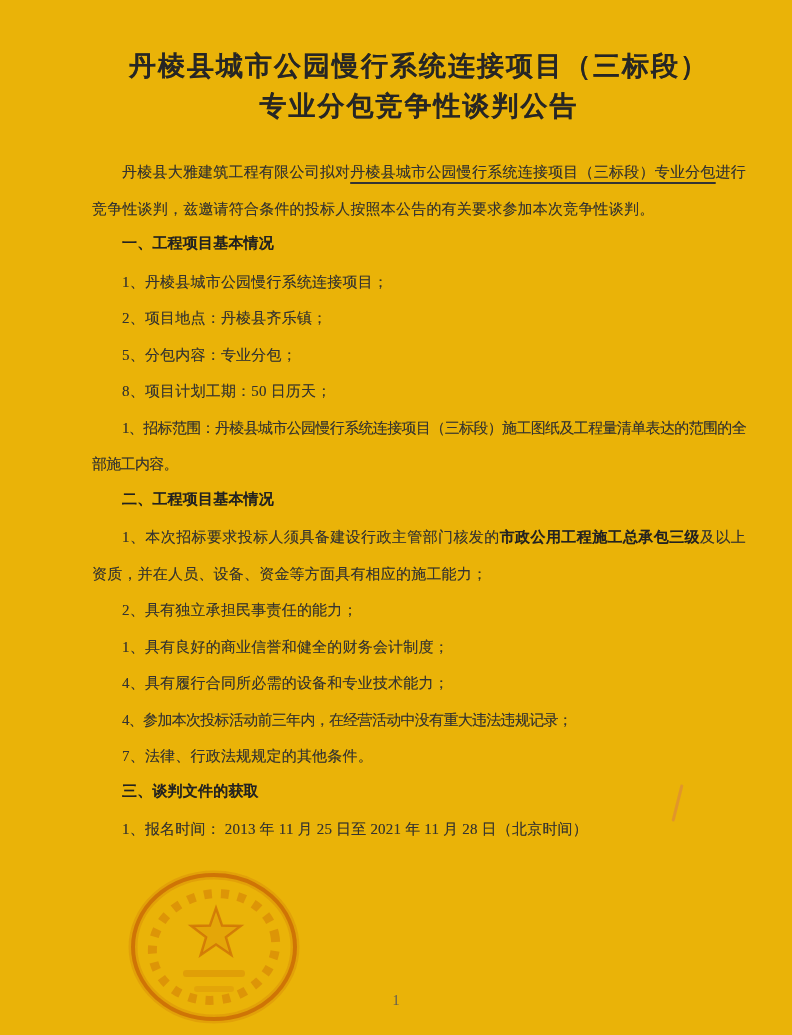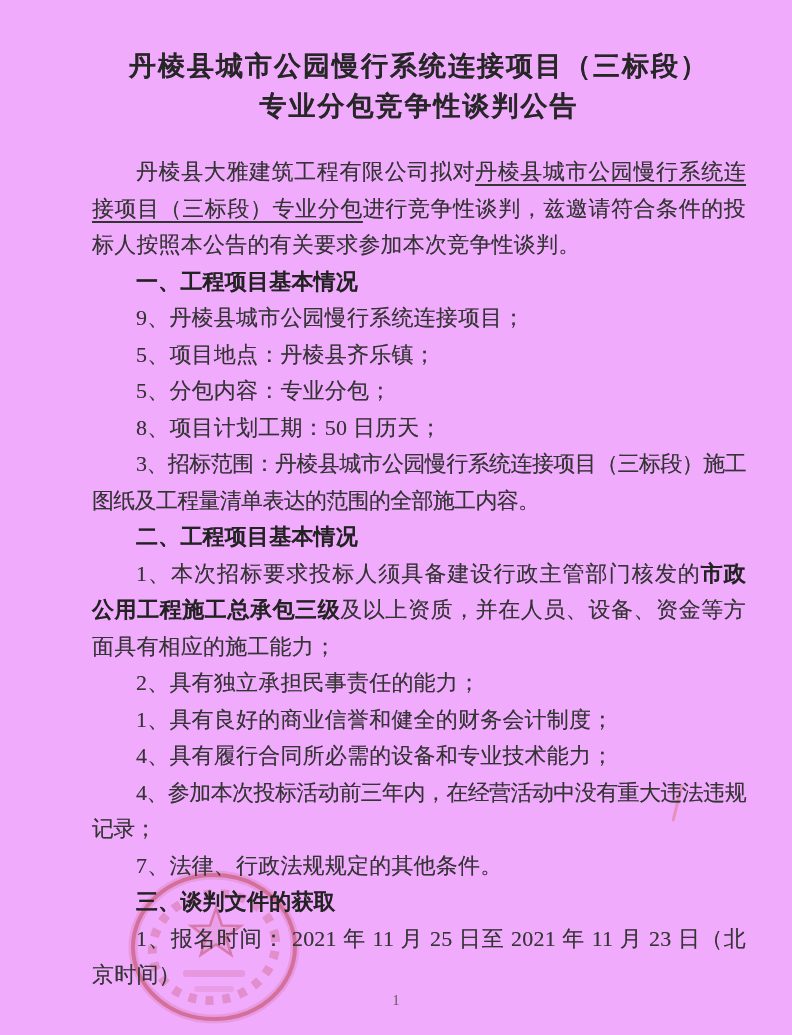--- a/index.html
+++ b/index.html
@@ -1,21 +1,21 @@
 <!DOCTYPE html>
 <html><head>
 <meta charset="utf-8">
 <style>
   html, body { margin: 0; padding: 0; background: #e8e8e8; }
   .page {
     position: relative;
     width: 792px;
     height: 1035px;
     margin: 0 auto;
-    background: #f0abfc;
+    background: #eab308;
     overflow: hidden;
     font-family: "Liberation Serif", "DejaVu Serif", serif;
     color: #343434;
   }
   .content {
     position: absolute;
     left: 92px;
     top: 46px;
     width: 654px;
   }
@@ -25,32 +25,33 @@
     line-height: 40px;
     font-weight: 700;
     letter-spacing: 2px;
     text-align: center;
     color: #262626;
     text-shadow: 0 0 0.5px rgba(0,0,0,.45);
   }
   .doc-title .t-line { display: block; }
   .para {
     margin: 0;
-    font-size: 22px;
+    font-size: 15px;
     line-height: 36.5px;
     letter-spacing: 0.2px;
     text-align: justify;
     text-shadow: 0 0 0.4px rgba(0,0,0,.35);
   }
   .indent { text-indent: 2em; }
   .tight { letter-spacing: -0.7px; }
   .heading {
     font-weight: 700;
     color: #222;
     text-indent: 2em;
+    font-family: Liberation Mono, monospace;
   }
   .u {
     text-decoration: underline;
     text-decoration-thickness: 1.5px;
     text-underline-offset: 5px;
   }
   .b { font-weight: 700; color: #222; }
   .page-number {
     position: absolute;
     left: 0; right: 0;
@@ -106,34 +107,34 @@
   <div class="content">
 
     <h1 class="doc-title">
       <span class="t-line">丹棱县城市公园慢行系统连接项目（三标段）</span>
       <span class="t-line">专业分包竞争性谈判公告</span>
     </h1>
 
     <p class="para indent"><span>丹棱县大雅建筑工程有限公司拟对</span><span class="u">丹棱县城市公园慢行系统连接项目（三标段）专业分包</span><span>进行竞争性谈判，兹邀请符合条件的投标人按照本公告的有关要求参加本次竞争性谈判。</span></p>
 
     <h2 class="para heading">一、工程项目基本情况</h2>
-    <p class="para indent">9、丹棱县城市公园慢行系统连接项目；</p>
-    <p class="para indent">5、项目地点：丹棱县齐乐镇；</p>
+    <p class="para indent">1、丹棱县城市公园慢行系统连接项目；</p>
+    <p class="para indent">2、项目地点：丹棱县齐乐镇；</p>
     <p class="para indent">5、分包内容：专业分包；</p>
     <p class="para indent">8、项目计划工期：50 日历天；</p>
-    <p class="para indent tight">3、招标范围：丹棱县城市公园慢行系统连接项目（三标段）施工图纸及工程量清单表达的范围的全部施工内容。</p>
+    <p class="para indent tight">1、招标范围：丹棱县城市公园慢行系统连接项目（三标段）施工图纸及工程量清单表达的范围的全部施工内容。</p>
 
     <h2 class="para heading">二、工程项目基本情况</h2>
     <p class="para indent"><span>1、本次招标要求投标人须具备建设行政主管部门核发的</span><span class="b">市政公用工程施工总承包三级</span><span>及以上资质，并在人员、设备、资金等方面具有相应的施工能力；</span></p>
     <p class="para indent">2、具有独立承担民事责任的能力；</p>
     <p class="para indent">1、具有良好的商业信誉和健全的财务会计制度；</p>
     <p class="para indent">4、具有履行合同所必需的设备和专业技术能力；</p>
     <p class="para indent tight">4、参加本次投标活动前三年内，在经营活动中没有重大违法违规记录；</p>
     <p class="para indent">7、法律、行政法规规定的其他条件。</p>
 
     <h2 class="para heading">三、谈判文件的获取</h2>
-    <p class="para indent">1、报名时间： 2021 年 11 月 25 日至 2021 年 11 月 23 日（北京时间）</p>
+    <p class="para indent">1、报名时间： 2013 年 11 月 25 日至 2021 年 11 月 28 日（北京时间）</p>
 
   </div>
 
   <div class="page-number">1</div>
 
 </div>
 
 </body></html>

